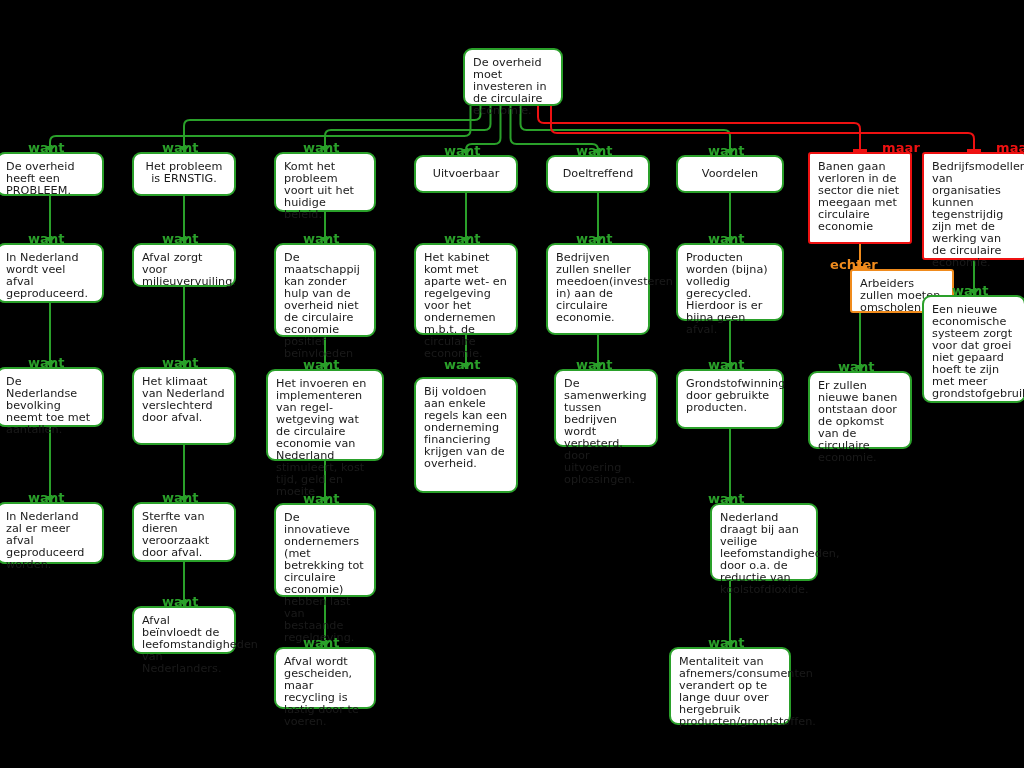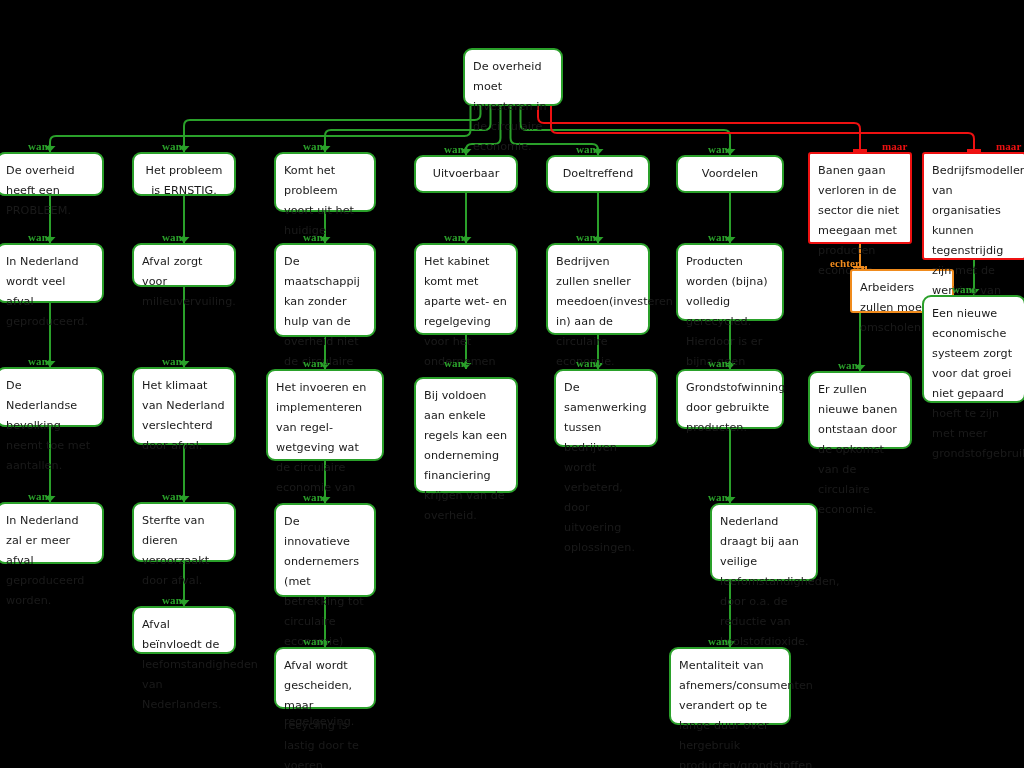--- a/index.html
+++ b/index.html
@@ -12,37 +12,36 @@
   #stage{position:absolute;left:0;top:0;width:1024px;height:768px;}
   #wires{position:absolute;left:0;top:0;width:1024px;height:768px;}
   .node{
     position:absolute;
     background:#ffffff;
     border:2px solid #2aa02a;
     border-radius:9px;
     box-sizing:border-box;
     color:#1a1a1a;
     font-size:11.2px;
-    line-height:20px;
+    line-height:12px;
     padding:7px 8px 6px 8px;
     letter-spacing:0.05px;
     z-index:5;
   }
   .node.red{border-color:#ee1111;border-radius:3px;}
   .node.orange{border-color:#f08b1d;border-radius:3px;}
   .node.center{text-align:center;display:flex;align-items:center;justify-content:center;padding:6px;}
   .wlabel{
     position:absolute;
-    font-size:11px;
+    font-size:13px;
     font-weight:bold;
     color:#2aa02a;
     letter-spacing:0.1px;
     z-index:6;
     white-space:nowrap;
-    font-family:Liberation Serif, serif;
   }
   .wlabel.red{color:#ee1111;padding-left:44px;}
   .wlabel.orange{color:#f08b1d;}
 </style>
 </head>
 <body>
 
 <div id="stage">
   <svg id="wires" viewBox="0 0 1024 768">
       <path d="M 50 196 L 50 243" stroke="#2aa02a" stroke-width="2" fill="none" stroke-linecap="butt"></path>
@@ -132,21 +131,21 @@
       </div>
       <div class="node" style="left: 546px; top: 243px; width: 104px; height: 92px;"><span>Bedrijven zullen sneller meedoen(investeren in) aan de circulaire economie.</span></div>
       <div class="node" style="left: 546px; top: 369px; width: 104px; height: 78px; margin-left: 8px;"><span>De samenwerking tussen bedrijven wordt verbeterd, door uitvoering oplossingen.</span></div>
       <div class="node center" style="left: 676px; top: 155px; width: 108px; height: 38px;">
         <span>Voordelen</span>
       </div>
       <div class="node" style="left: 676px; top: 243px; width: 108px; height: 78px;"><span>Producten worden (bijna) volledig gerecycled. Hierdoor is er bijna geen afval.</span></div>
       <div class="node" style="left: 676px; top: 369px; width: 108px; height: 60px;"><span>Grondstofwinning door gebruikte producten.</span></div>
       <div class="node" style="left: 676px; top: 503px; width: 108px; height: 78px; margin-left: 34px;"><span>Nederland draagt bij aan veilige leefomstandigheden, door o.a. de reductie van koolstofdioxide.</span></div>
       <div class="node" style="left: 669px; top: 647px; width: 122px; height: 78px;"><span>Mentaliteit van afnemers/consumenten verandert op te lange duur over hergebruik producten/grondstoffen.</span></div>
-      <div class="node red" style="left: 808px; top: 152px; width: 104px; height: 92px;"><span>Banen gaan verloren in de sector die niet meegaan met producten economie</span></div>
+      <div class="node red" style="left: 808px; top: 152px; width: 104px; height: 92px;"><span>Banen gaan verloren in de sector die niet meegaan met circulaire economie</span></div>
       <div class="node orange" style="left: 808px; top: 269px; width: 104px; height: 44px; margin-left: 42px;"><span>Arbeiders zullen moeten omscholen.</span></div>
       <div class="node" style="left: 808px; top: 371px; width: 104px; height: 78px;"><span>Er zullen nieuwe banen ontstaan door de opkomst van de circulaire economie.</span></div>
       <div class="node red" style="left: 922px; top: 152px; width: 104px; height: 108px;"><span>Bedrijfsmodellen van organisaties kunnen tegenstrijdig zijn met de werking van de circulaire economie.</span></div>
       <div class="node" style="left: 922px; top: 295px; width: 104px; height: 108px;"><span>Een nieuwe economische systeem zorgt voor dat groei niet gepaard hoeft te zijn met meer grondstofgebruik.</span></div>
     </div>
   <div id="labels-layer">
       <div class="wlabel" style="left: 28px; top: 231px;">want</div>
       <div class="wlabel" style="left: 28px; top: 355px;">want</div>
       <div class="wlabel" style="left: 28px; top: 490px;">want</div>
       <div class="wlabel" style="left: 162px; top: 231px;">want</div>

